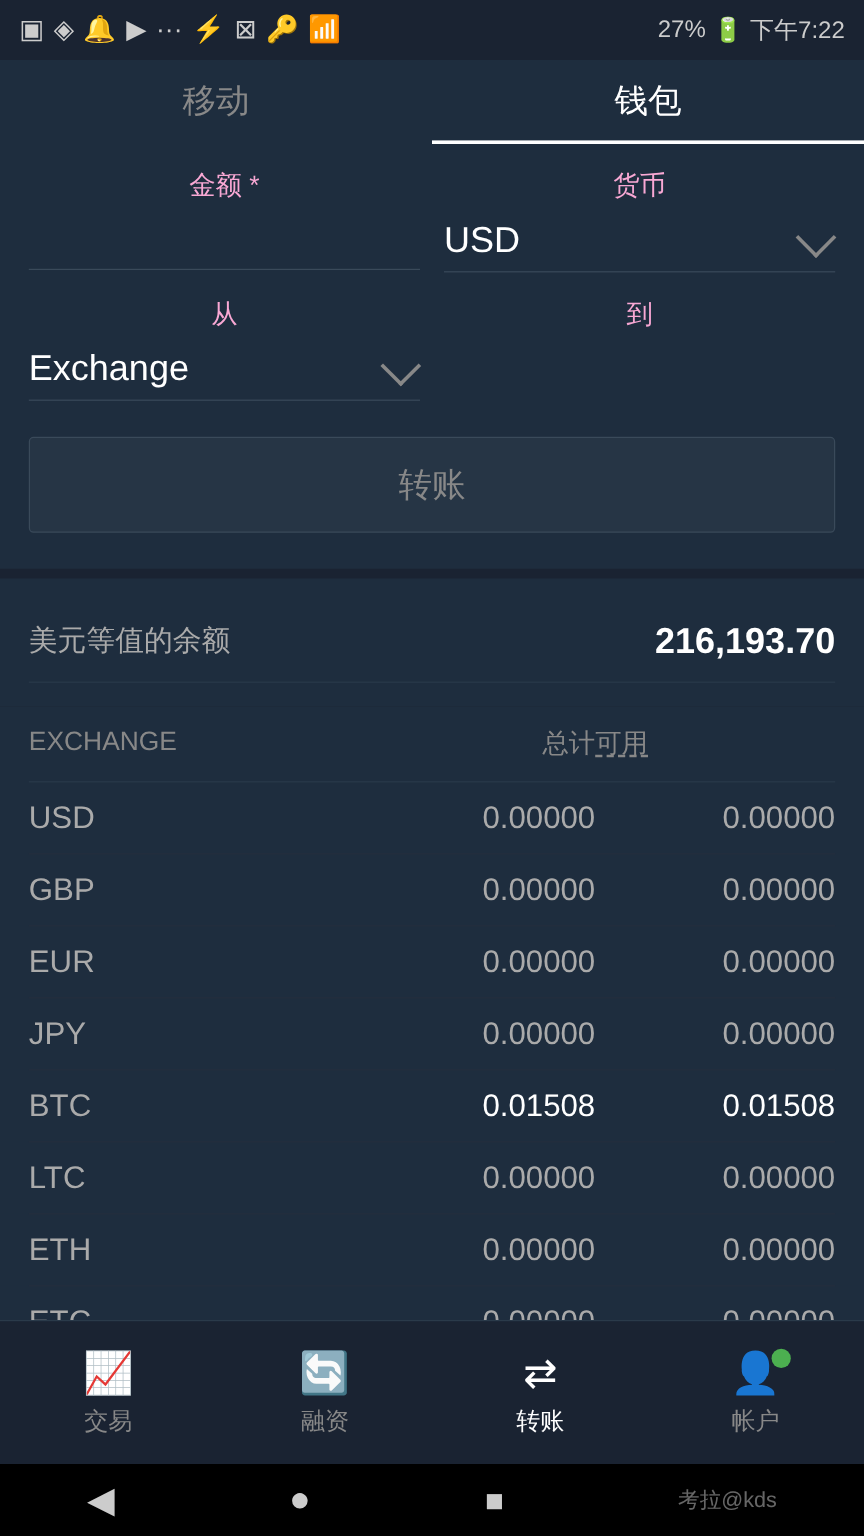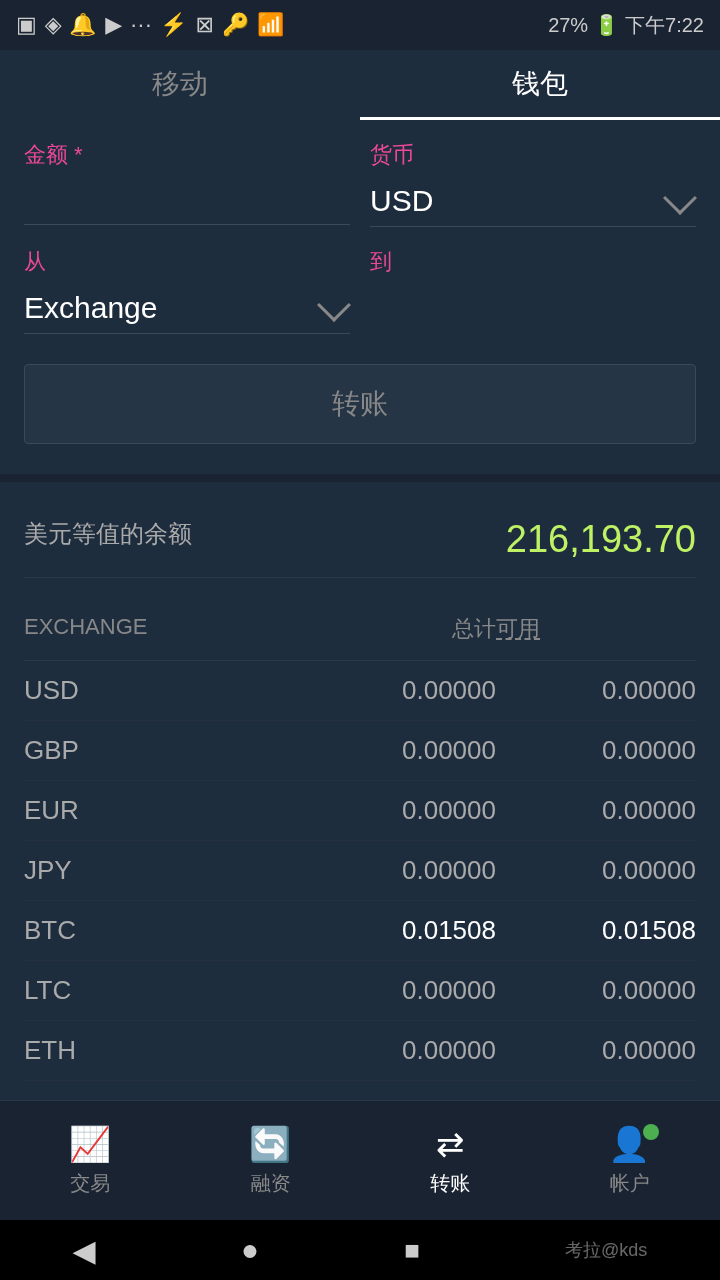--- a/index.html
+++ b/index.html
@@ -63,22 +63,23 @@
     }
 
     .form-group {
       flex: 1;
       display: flex;
       flex-direction: column;
     }
 
     .form-label {
       font-size: 22px;
-      color: #ec4899;
+      color: #f9a8d4;
       margin-bottom: 6px;
+      text-align: center;
     }
 
     .form-input {
       background: transparent;
       border: none;
       border-bottom: 1px solid #3a4a5a;
       color: #ffffff;
       font-size: 28px;
       padding: 8px 0;
       outline: none;
@@ -133,23 +134,23 @@
       padding: 16px 0;
       border-bottom: 1px solid #2a3a4a;
     }
 
     .balance-label {
       font-size: 24px;
       color: #aaa;
     }
 
     .balance-value {
-      font-size: 38px;
-      color: #bef264;
-      font-weight: normal;
+      font-size: 30px;
+      color: #ffffff;
+      font-weight: bold;
     }
 
     
     .table-section {
       background: #1e2d3e;
       padding: 0 24px;
     }
 
     .table-header {
       display: flex;

